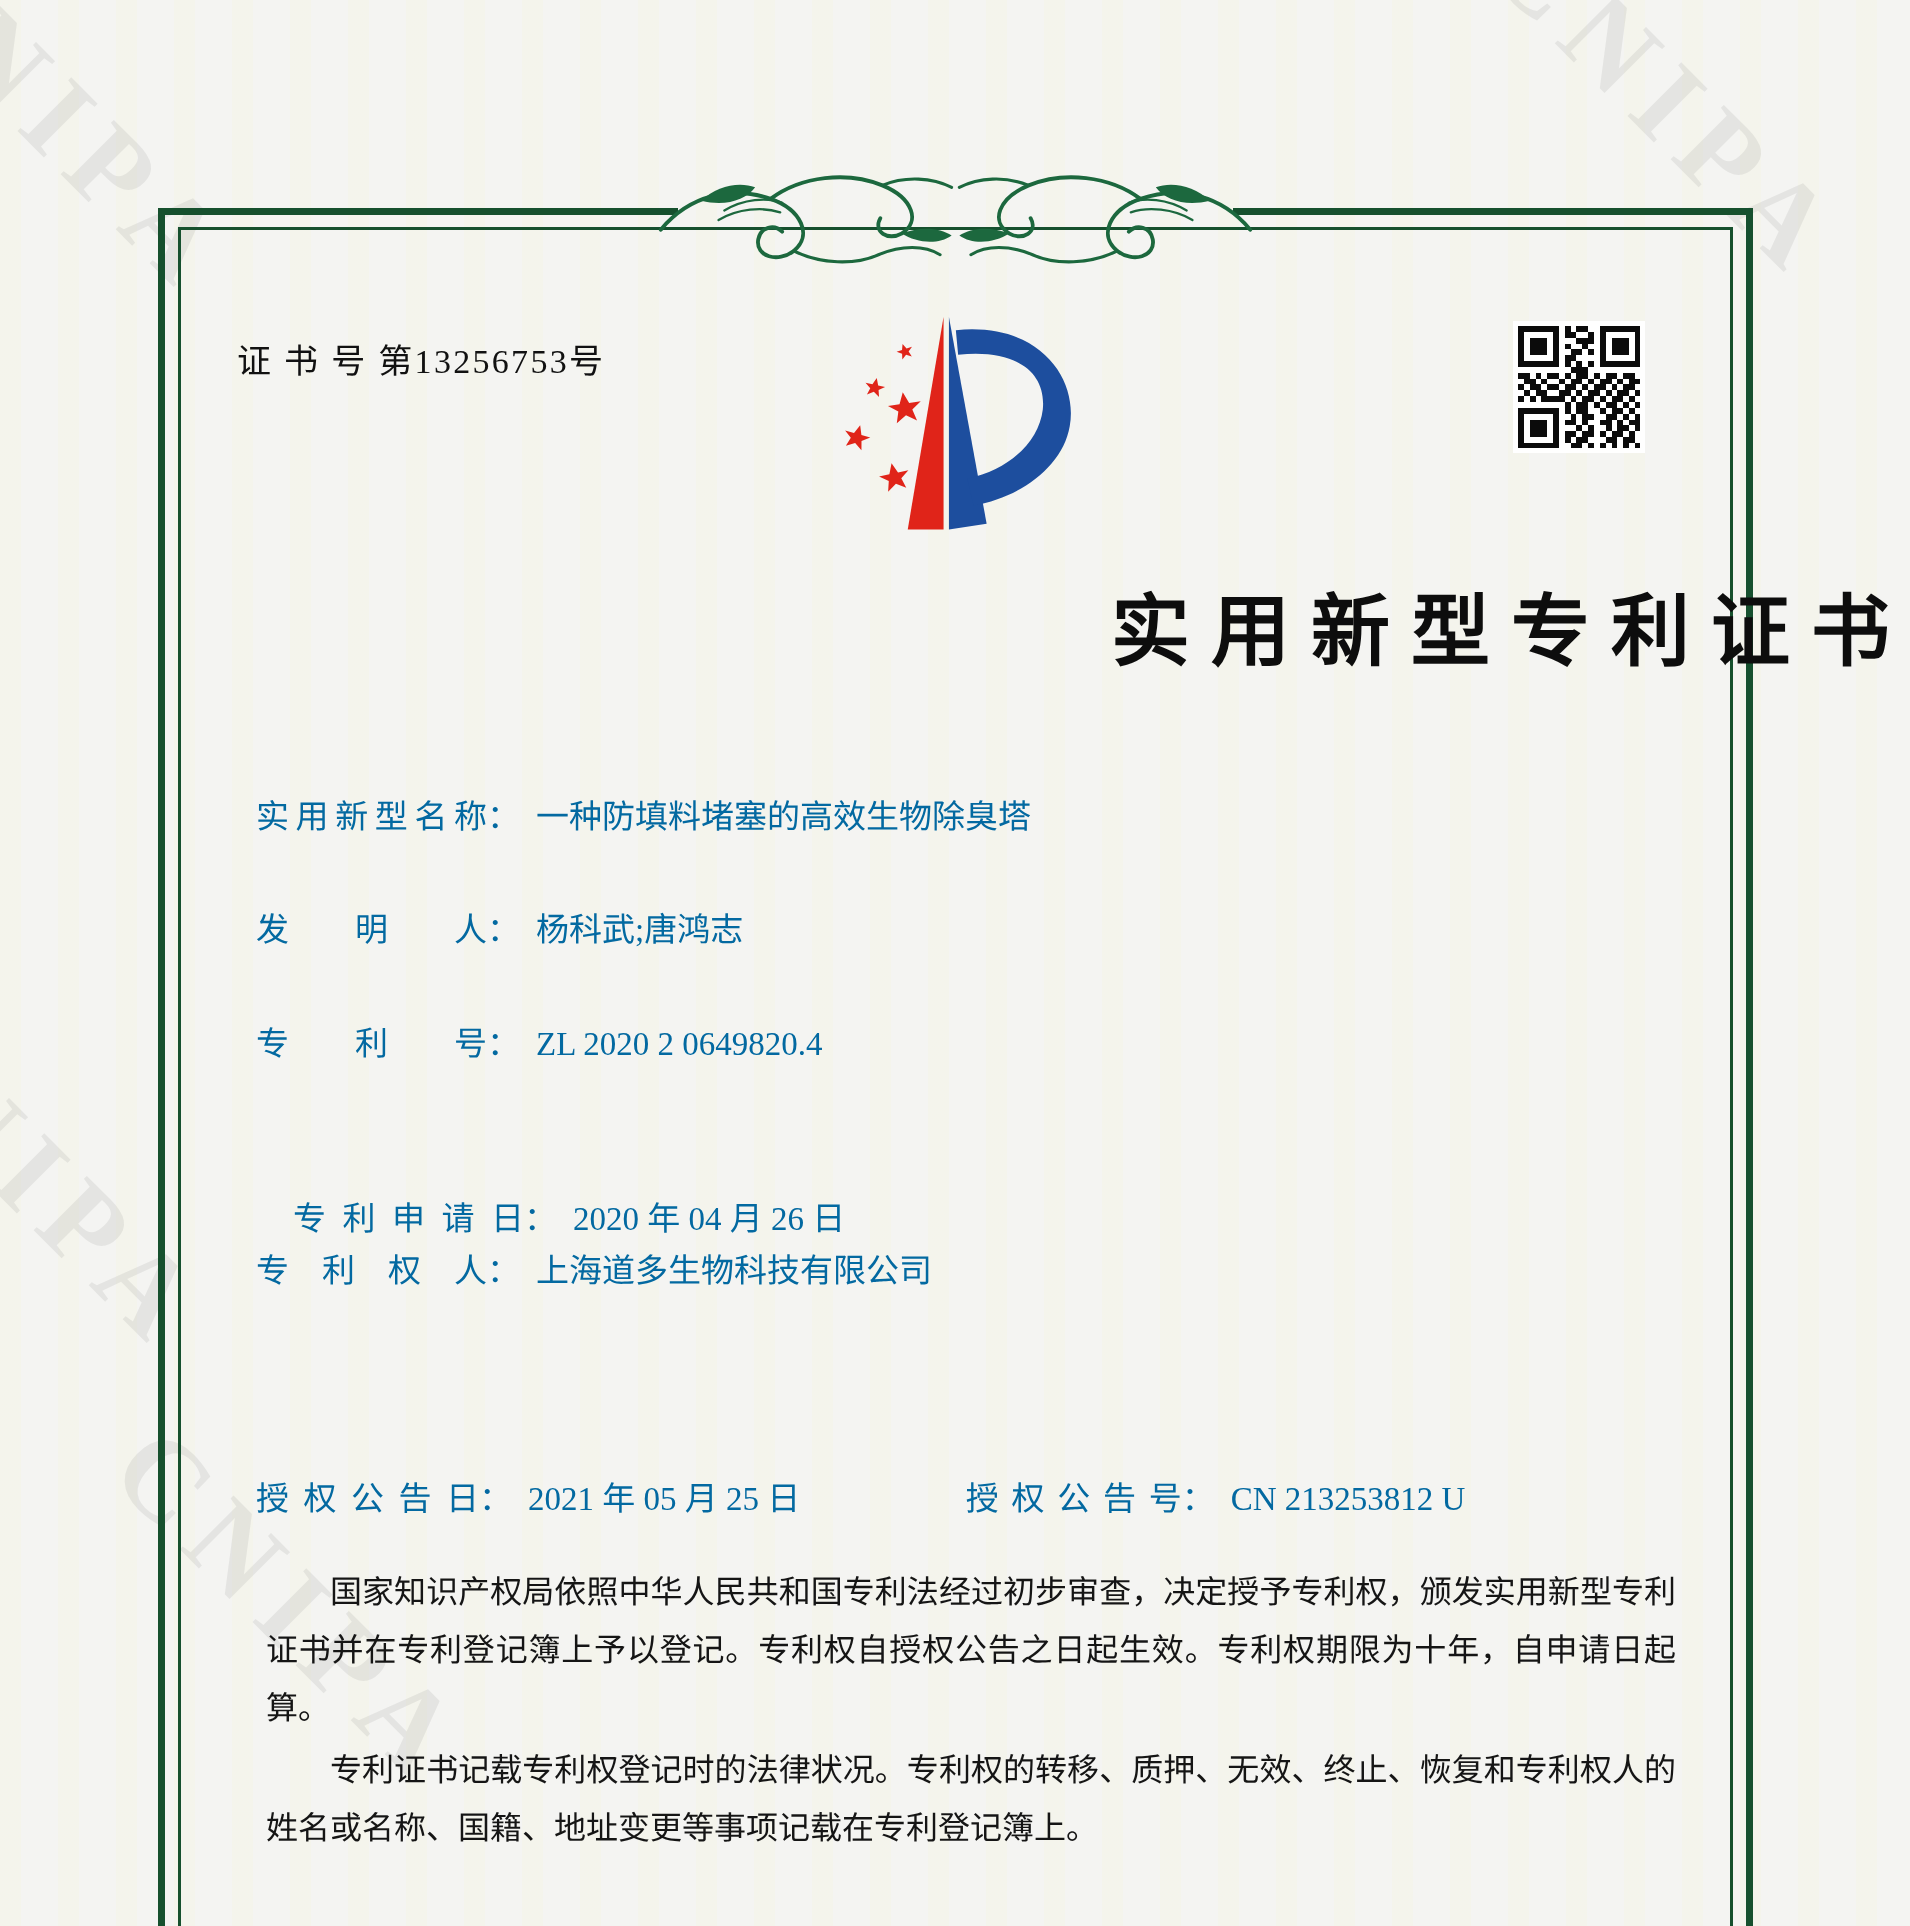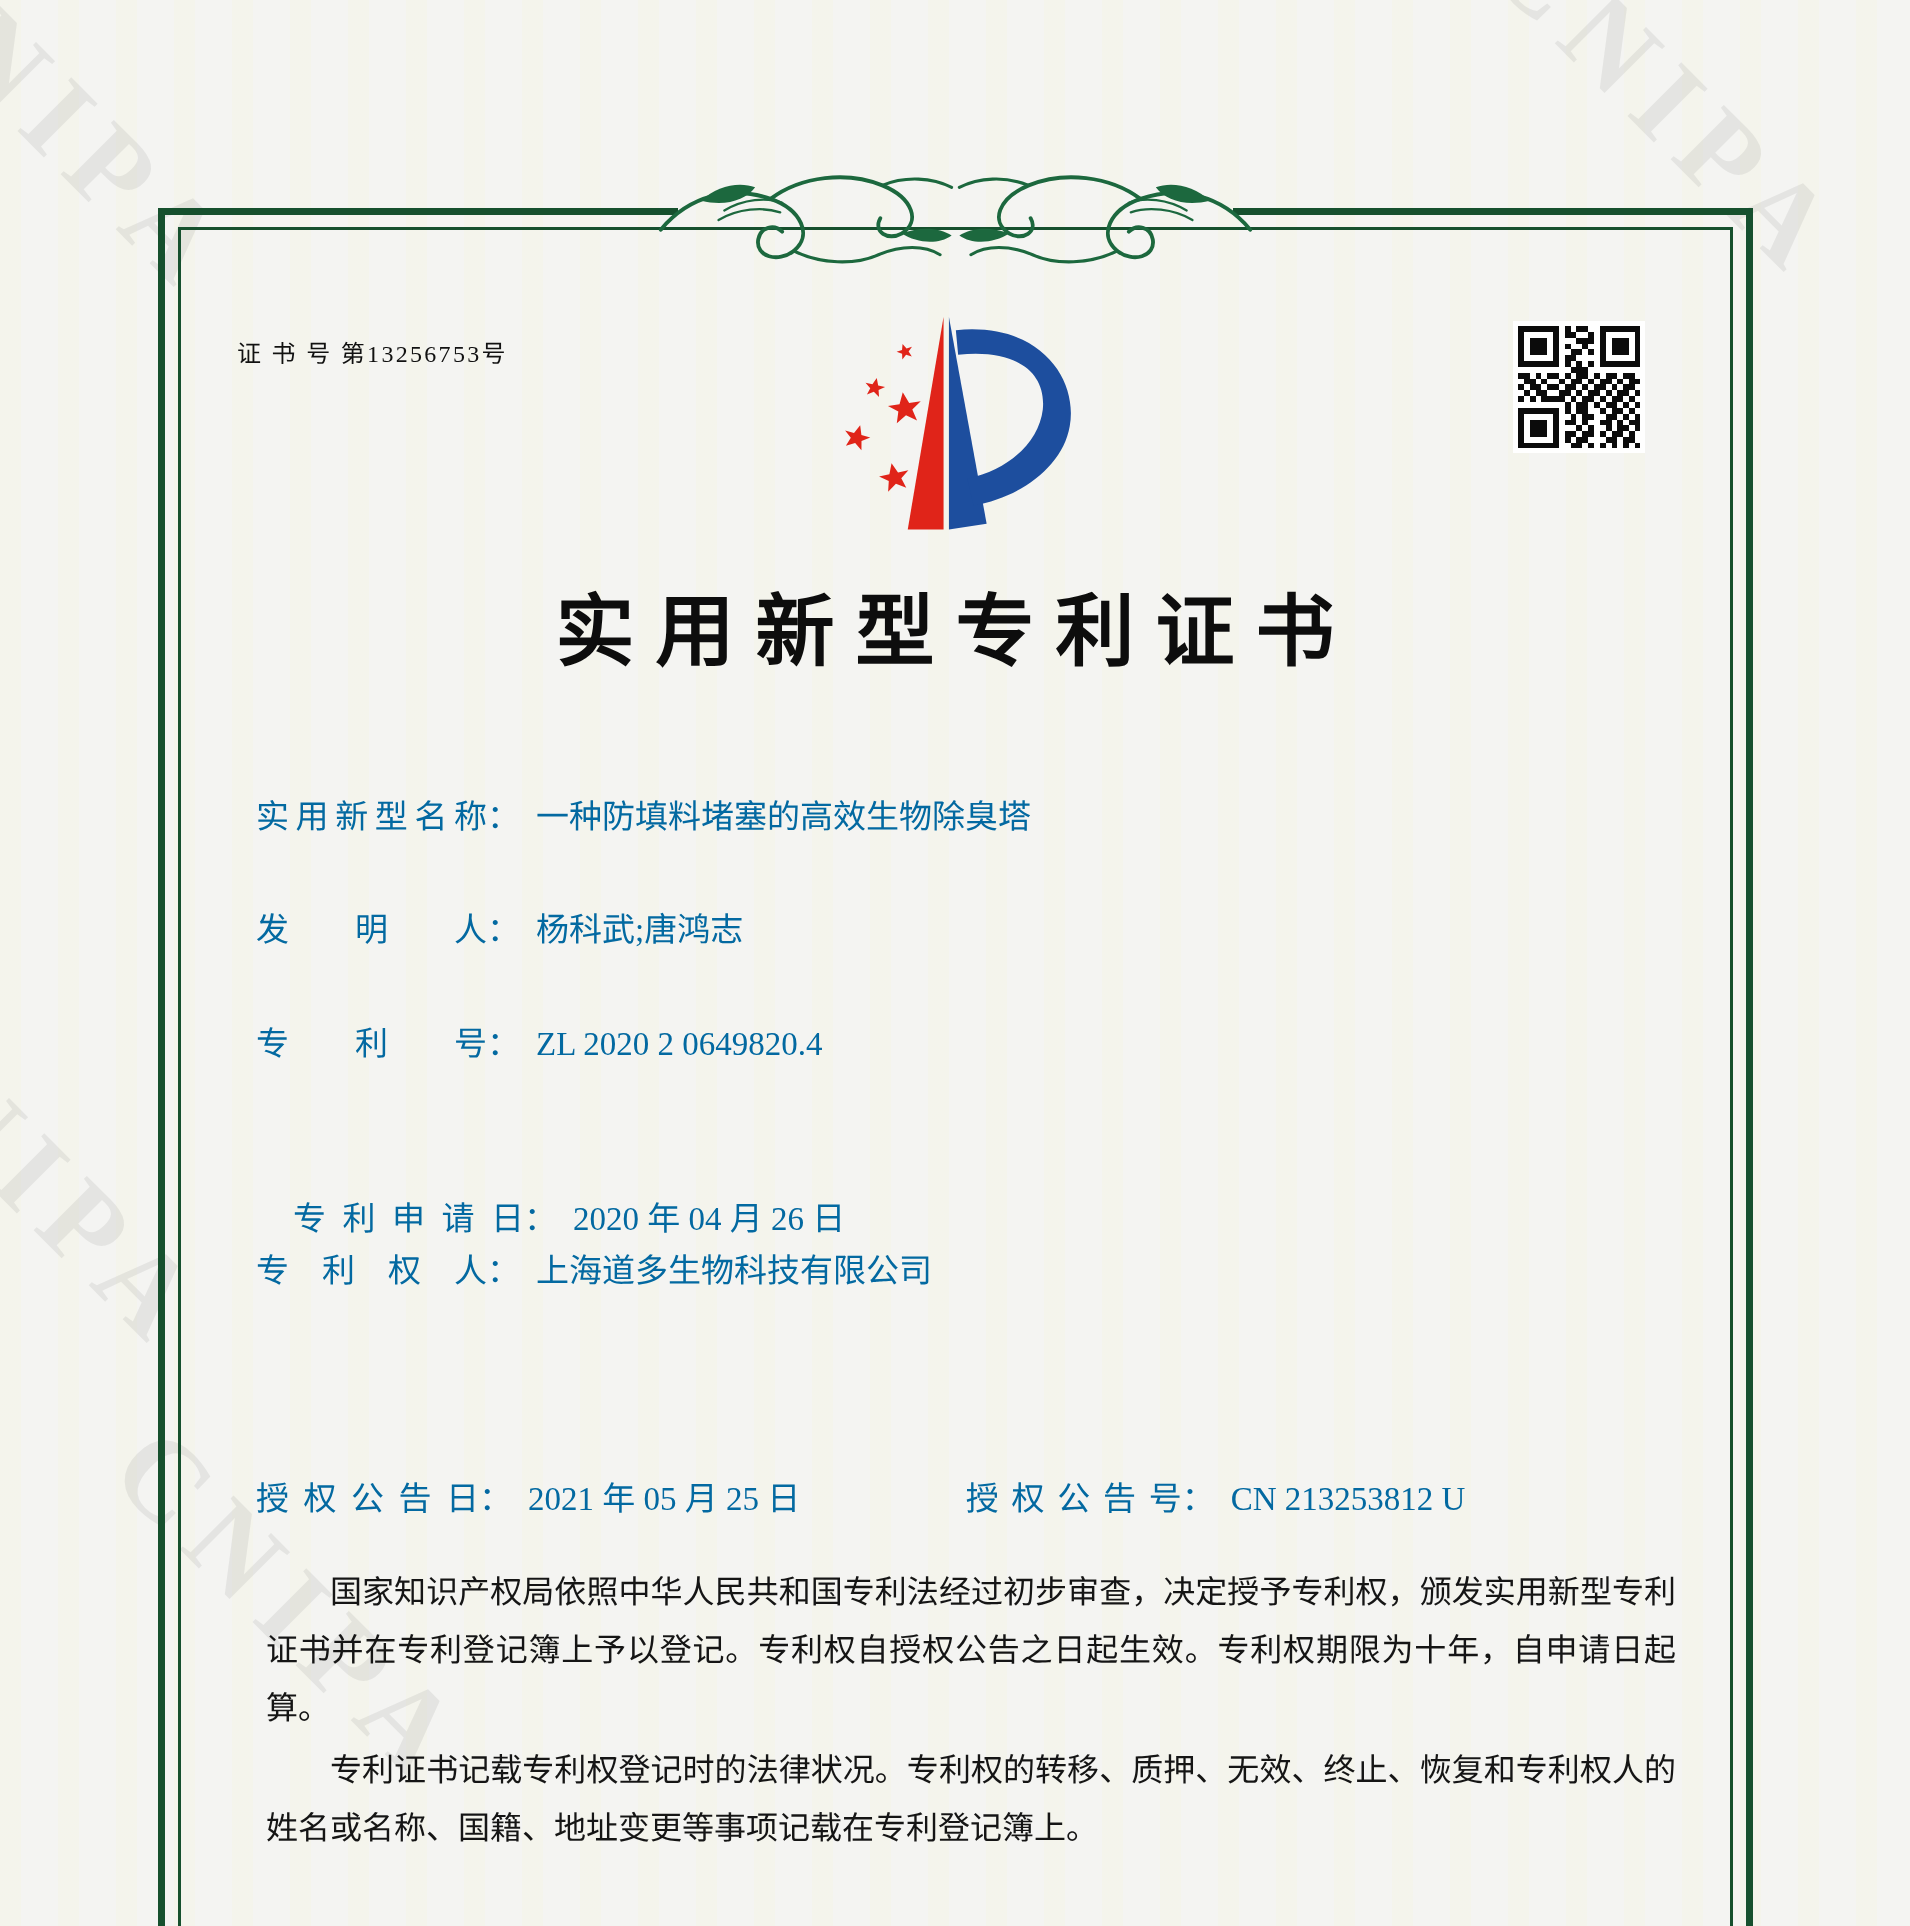--- a/index.html
+++ b/index.html
@@ -2,22 +2,22 @@
 <html lang="zh-CN" style="font-size:6.2px"><head>
 <meta charset="utf-8">
 <style>
   html,body{margin:0;padding:0;}
   body{background:#e8e8e6;font-family:"Liberation Serif","DejaVu Serif",serif;}
   .page{position:relative;width:1911px;height:2703px;background:#f4f4f2;overflow:hidden;}
   .abs{position:absolute;}
   .tint{position:absolute;inset:0;background:repeating-linear-gradient(90deg,rgba(244,244,214,.22) 0 21px,rgba(0,0,0,0) 21px 58px);pointer-events:none;}
   .wm{position:absolute;font-family:"Liberation Serif",serif;font-weight:700;font-size:116px;letter-spacing:17.3px;color:rgba(125,125,125,.13);transform:rotate(45deg);transform-origin:left top;white-space:nowrap;z-index:1;}
   .frame{background:#16502e;z-index:2;}
-  .certno{position:absolute;left:237px;top:334px;font-size:24px;letter-spacing:2.3px;color:#111;z-index:3;}
-  .title{position:absolute;left:0;top:567px;width:1911px;text-align:center;font-size:79px;font-weight:700;letter-spacing:21px;color:#0d0d0d;z-index:3;}
+  .certno{position:absolute;left:237px;top:334px;font-size:34px;letter-spacing:2.3px;color:#111;z-index:3;}
+  .title{position:absolute;left:0;top:567px;width:1911px;text-align:right;font-size:79px;font-weight:700;letter-spacing:21px;color:#0d0d0d;z-index:3;}
   .row{position:absolute;left:256px;font-size:33px;color:#0369a1;white-space:nowrap;z-index:3;}
   .lbl{display:inline-block;width:231px;text-align:justify;text-align-last:justify;vertical-align:top;}
   .lbl2{display:inline-block;width:223px;text-align:justify;text-align-last:justify;vertical-align:top;}
   .val{margin-left:16px;}
   .body-par{position:absolute;left:266px;width:1410px;font-size:32px;line-height:58px;text-align:justify;text-indent:2em;color:#151515;z-index:3;}
   svg{display:block;}
 </style>
 </head>
 <body>
 

